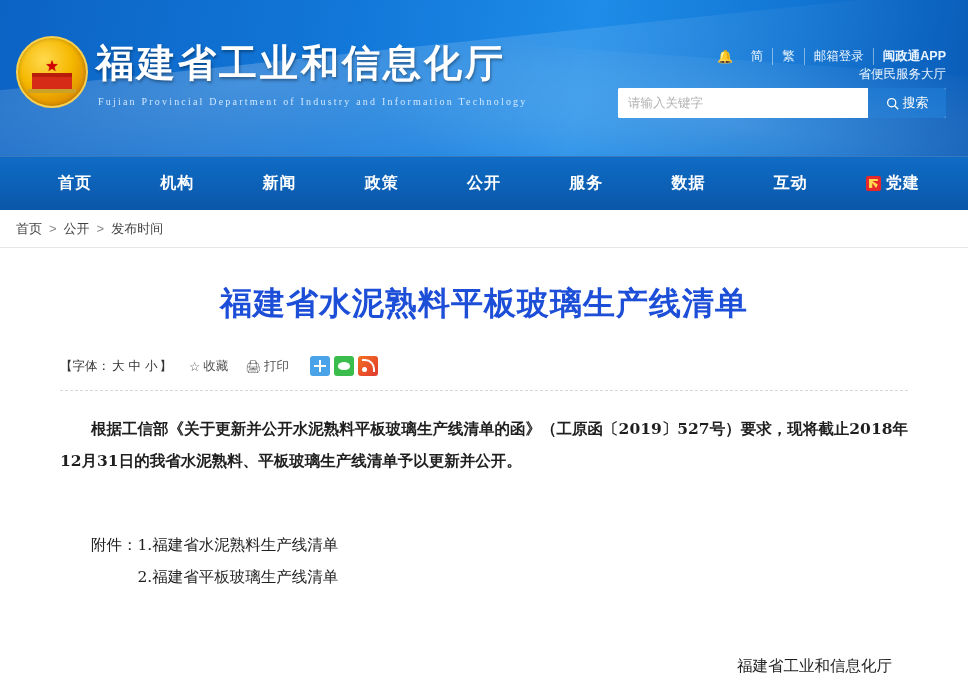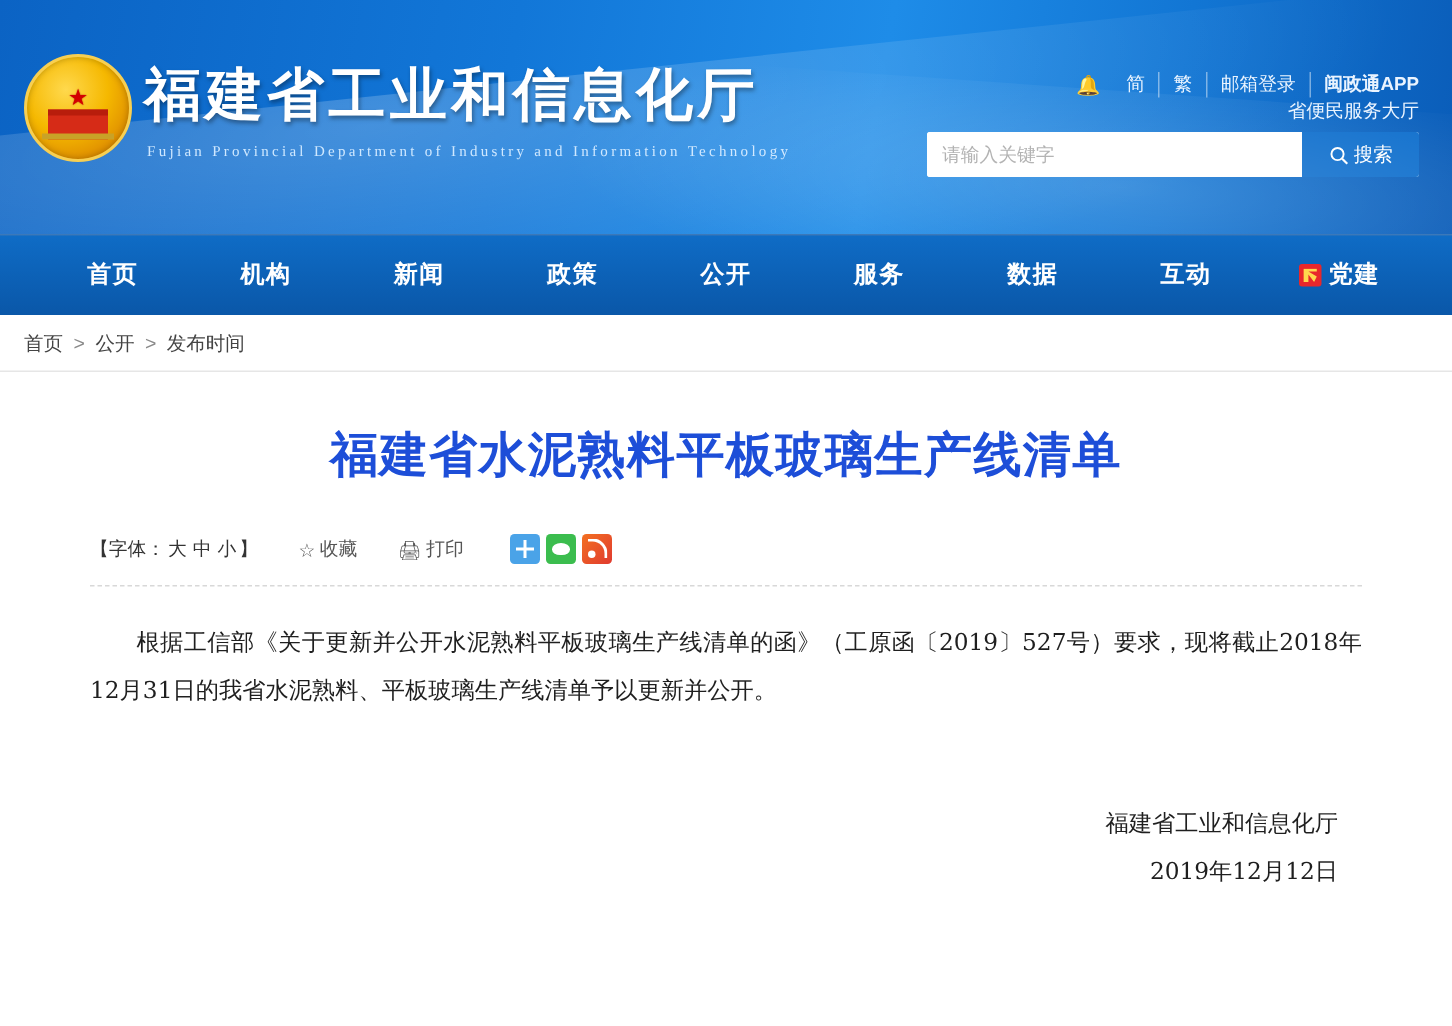--- a/index.html
+++ b/index.html
@@ -245,21 +245,21 @@
   .meta-row {
     display: flex;
     align-items: center;
     justify-content: space-between;
     font-size: 12.5px;
     color: #555;
     padding: 0 0 14px 0;
     border-bottom: 1px dashed #d8d8d8;
   }
   .meta-left { display: flex; gap: 18px; white-space: nowrap; letter-spacing: 0.5px; }
-  .meta-right { display: flex; align-items: center; gap: 27px; white-space: nowrap; }
+  .meta-right { display: flex; align-items: center; gap: 17px; white-space: nowrap; }
   .font-size-opts { color: #333; }
   .font-size-opts .opt { margin: 0 2px; cursor: pointer; }
   .meta-action { display: inline-flex; align-items: center; gap: 3px; color: #555; cursor: pointer; }
   .share-icons { display: flex; align-items: center; gap: 4px; margin-left: 4px; }
   .share-ico {
     width: 20px; height: 20px; border-radius: 3px;
     display: inline-block; position: relative; cursor: pointer;
   }
   .share-plus { background: #4aa3e8; }
   .share-plus::before, .share-plus::after {
@@ -284,20 +284,21 @@
     border-radius: 0 10px 0 0;
   }
 
   .body-text {
     font-family: "DejaVu Serif", serif;
     font-size: 15.5px;
     line-height: 2.05;
     color: #1f1f1f;
     margin-top: 22px;
     text-align: justify;
+    font-weight: bold;
   }
   .body-text p { margin: 0 0 6px 0; }
   .indent { text-indent: 2em; }
   .attach-block {
     font-family: "DejaVu Serif", serif;
     font-size: 15.5px;
     line-height: 2.1;
     color: #1f1f1f;
     margin-top: 52px;
     padding-left: 2em;
@@ -398,20 +399,28 @@
           <span class="share-ico share-wechat"></span>
           <span class="share-ico share-rss"></span>
         </span>
       </div>
     </div>
 
     <div class="body-text">
       <p class="indent">根据工信部《关于更新并公开水泥熟料平板玻璃生产线清单的函》（工原函〔2019〕527号）要求，现将截止2018年12月31日的我省水泥熟料、平板玻璃生产线清单予以更新并公开。</p>
     </div>
 
+    <div class="attach-block">
+      <div>
+        <span>附件：</span><span>1.福建省水泥熟料生产线清单</span>
+      </div>
+      <div class="item2">
+        <span>2.福建省平板玻璃生产线清单</span>
+      </div>
+    </div>
 
     <div class="signature">
       <div>福建省工业和信息化厅</div>
       <div>2019年12月12日</div>
     </div>
 
   </div>
 </div>
 
 </body></html>

